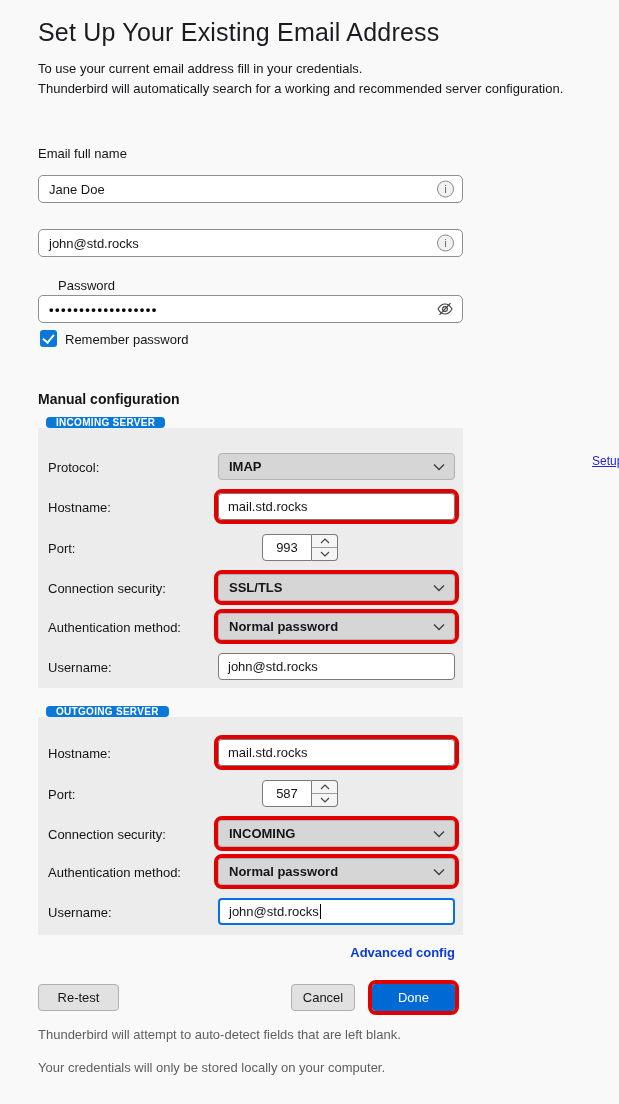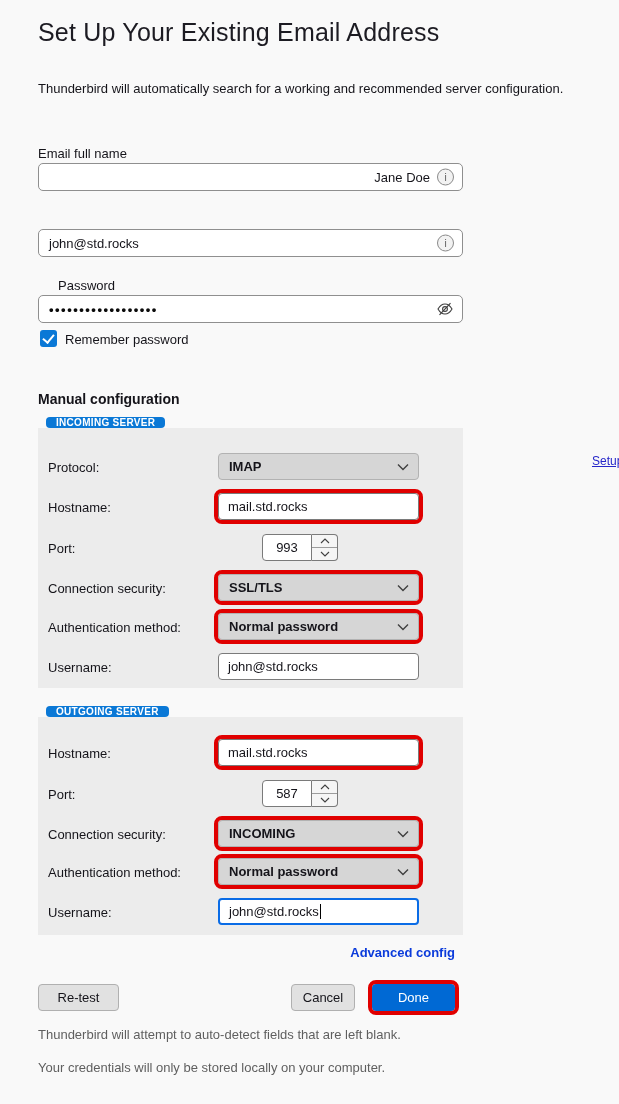--- a/index.html
+++ b/index.html
@@ -29,21 +29,21 @@
 
   .manual-heading{position:absolute;left:38px;top:391px;font-size:14px;font-weight:700;color:#15141a;}
 
   .section-box{position:absolute;left:38px;width:425px;background:var(--section-bg,#ececec);}
   #incoming-box{top:428px;height:260px;}
   #outgoing-box{top:717px;height:218px;}
   .server-badge{position:absolute;left:8px;top:-11px;background:var(--accent-blue,#0a78d6);color:#fff;
     font-size:10px;font-weight:700;letter-spacing:.3px;padding:0 10px;border-radius:4px;}
 
   .row-label{position:absolute;left:10px;font-size:13px;color:#15141a;}
-  .control{position:absolute;left:180px;width:201px;height:27px;box-sizing:border-box;}
+  .control{position:absolute;left:180px;width:237px;height:27px;box-sizing:border-box;}
   .dropdown{background:#d6d6d6;border:1px solid #b2b2b2;border-radius:4px;display:flex;align-items:center;
     justify-content:space-between;padding:0 9px 0 10px;font-size:13px;font-weight:700;color:#15141a;cursor:default;}
   .box-input{background:#fff;border:1px solid #7a7a7a;border-radius:4px;display:flex;align-items:center;
     padding:0 9px;font-size:13px;color:#15141a;}
   .hl{outline:4px solid var(--highlight-red,#e00000);}
 
   .port-group{position:absolute;left:180px;width:76px;height:27px;display:flex;padding-left:44px;}
   .port-input{width:50px;box-sizing:border-box;background:#fff;border:1px solid #7a7a7a;
     border-radius:4px 0 0 4px;display:flex;align-items:center;justify-content:center;font-size:13px;color:#15141a;}
   .spinner{width:26px;box-sizing:border-box;border:1px solid #7a7a7a;border-left:none;
@@ -69,24 +69,25 @@
 
   .footer-line1{position:absolute;left:38px;top:1027px;font-size:13px;color:#5f5f5f;}
   .footer-line2{position:absolute;left:38px;top:1060px;font-size:13px;color:#5f5f5f;}
 </style>
 </head>
 <body>
 
 <div class="screen">
 
   <div class="page-title">Set Up Your Existing Email Address</div>
+  <div class="subtitle-line1">To use your current email address fill in your credentials.</div>
   <div class="subtitle-line2">Thunderbird will automatically search for a working and recommended server configuration.</div>
 
   <div class="field-label" style="top:146px;">Email full name</div>
-  <div class="text-input" style="top:163px;justify-content:flex-end;">
+  <div class="text-input" style="top:175px;">
     <span>Jane Doe</span>
     <span class="info-icon">i</span>
   </div>
 
   <div class="field-label" style="top:229px;font-family:Liberation Serif, serif;">Email address</div>
   <div class="text-input" style="top:229px;">
     <span>john@std.rocks</span>
     <span class="info-icon">i</span>
   </div>
 

